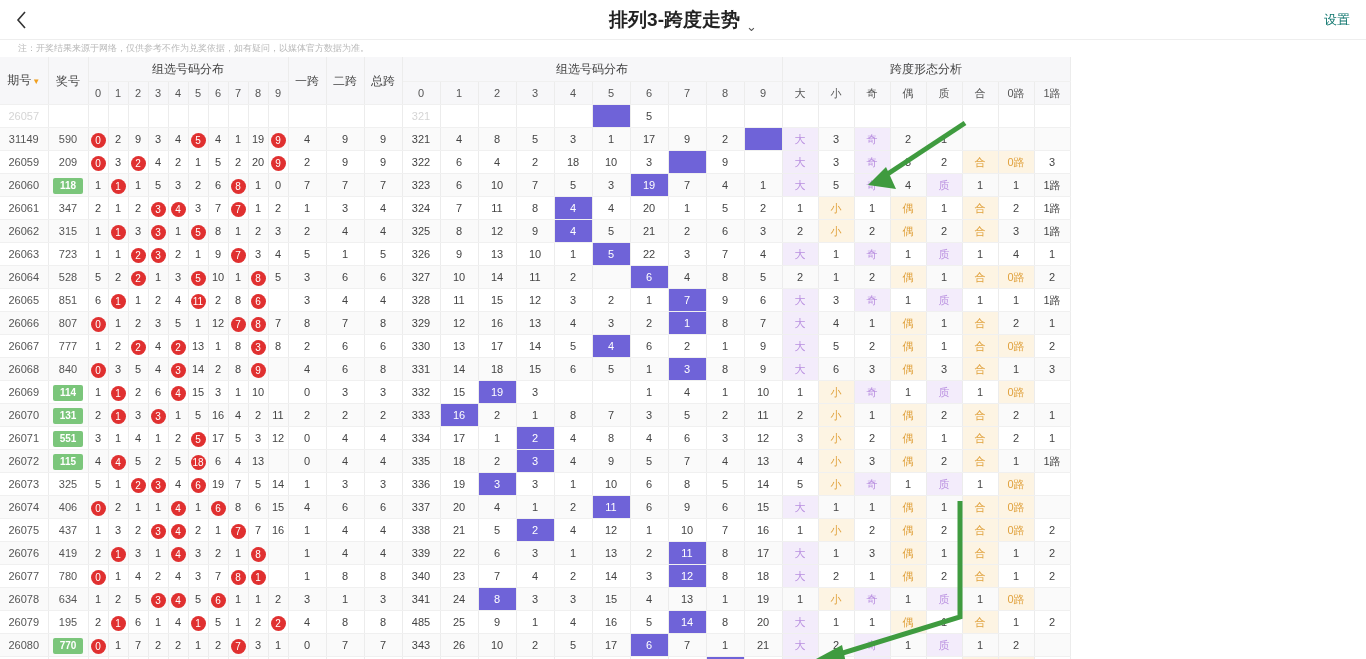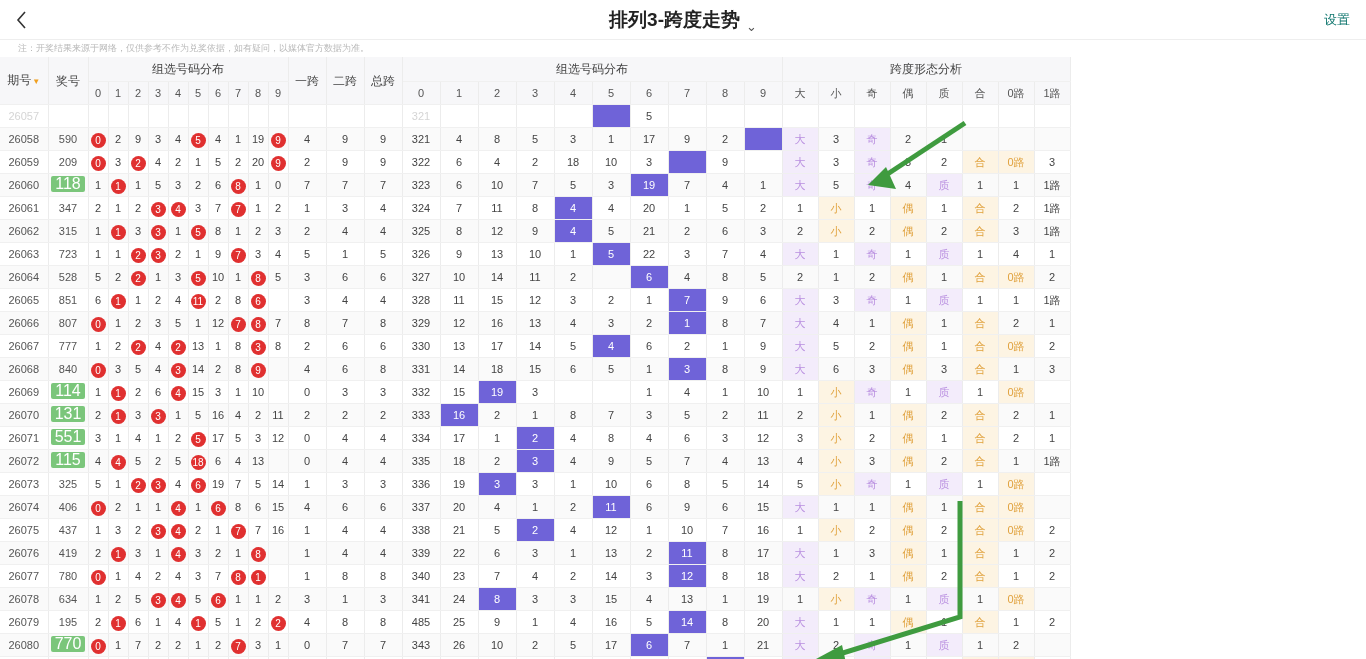--- a/index.html
+++ b/index.html
@@ -136,22 +136,23 @@
     vertical-align: middle;
   }
   
   .pill-green {
     display: inline-block;
     min-width: 30px;
     padding: 0 4px;
     background: #7bc67b;
     color: #fff;
     border-radius: 2px;
-    font-size: 16px;
+    font-size: 10px;
     line-height: 16px;
+    font-weight: bold;
   }
   
   .hl {
     background: #6f63d8 !important;
     color: #fff !important;
   }
   
   .c-da   { color: #b98fe0; }
   .c-xiao { color: #e0a13c; }
   .c-ji   { color: #b98fe0; }
@@ -298,21 +299,21 @@
             <td></td>
             <td></td>
             <td></td>
             <td></td>
             <td></td>
             <td></td>
             <td></td>
             <td></td>
           </tr>
           <tr>
-            <td class="qh">26058</td>
+            <td class="qh">31149</td>
             <td class="jh">590</td>
             <td><span class="ball">0</span></td>
             <td>2</td>
             <td>9</td>
             <td>3</td>
             <td>4</td>
             <td><span class="ball">5</span></td>
             <td>4</td>
             <td>1</td>
             <td>19</td>

